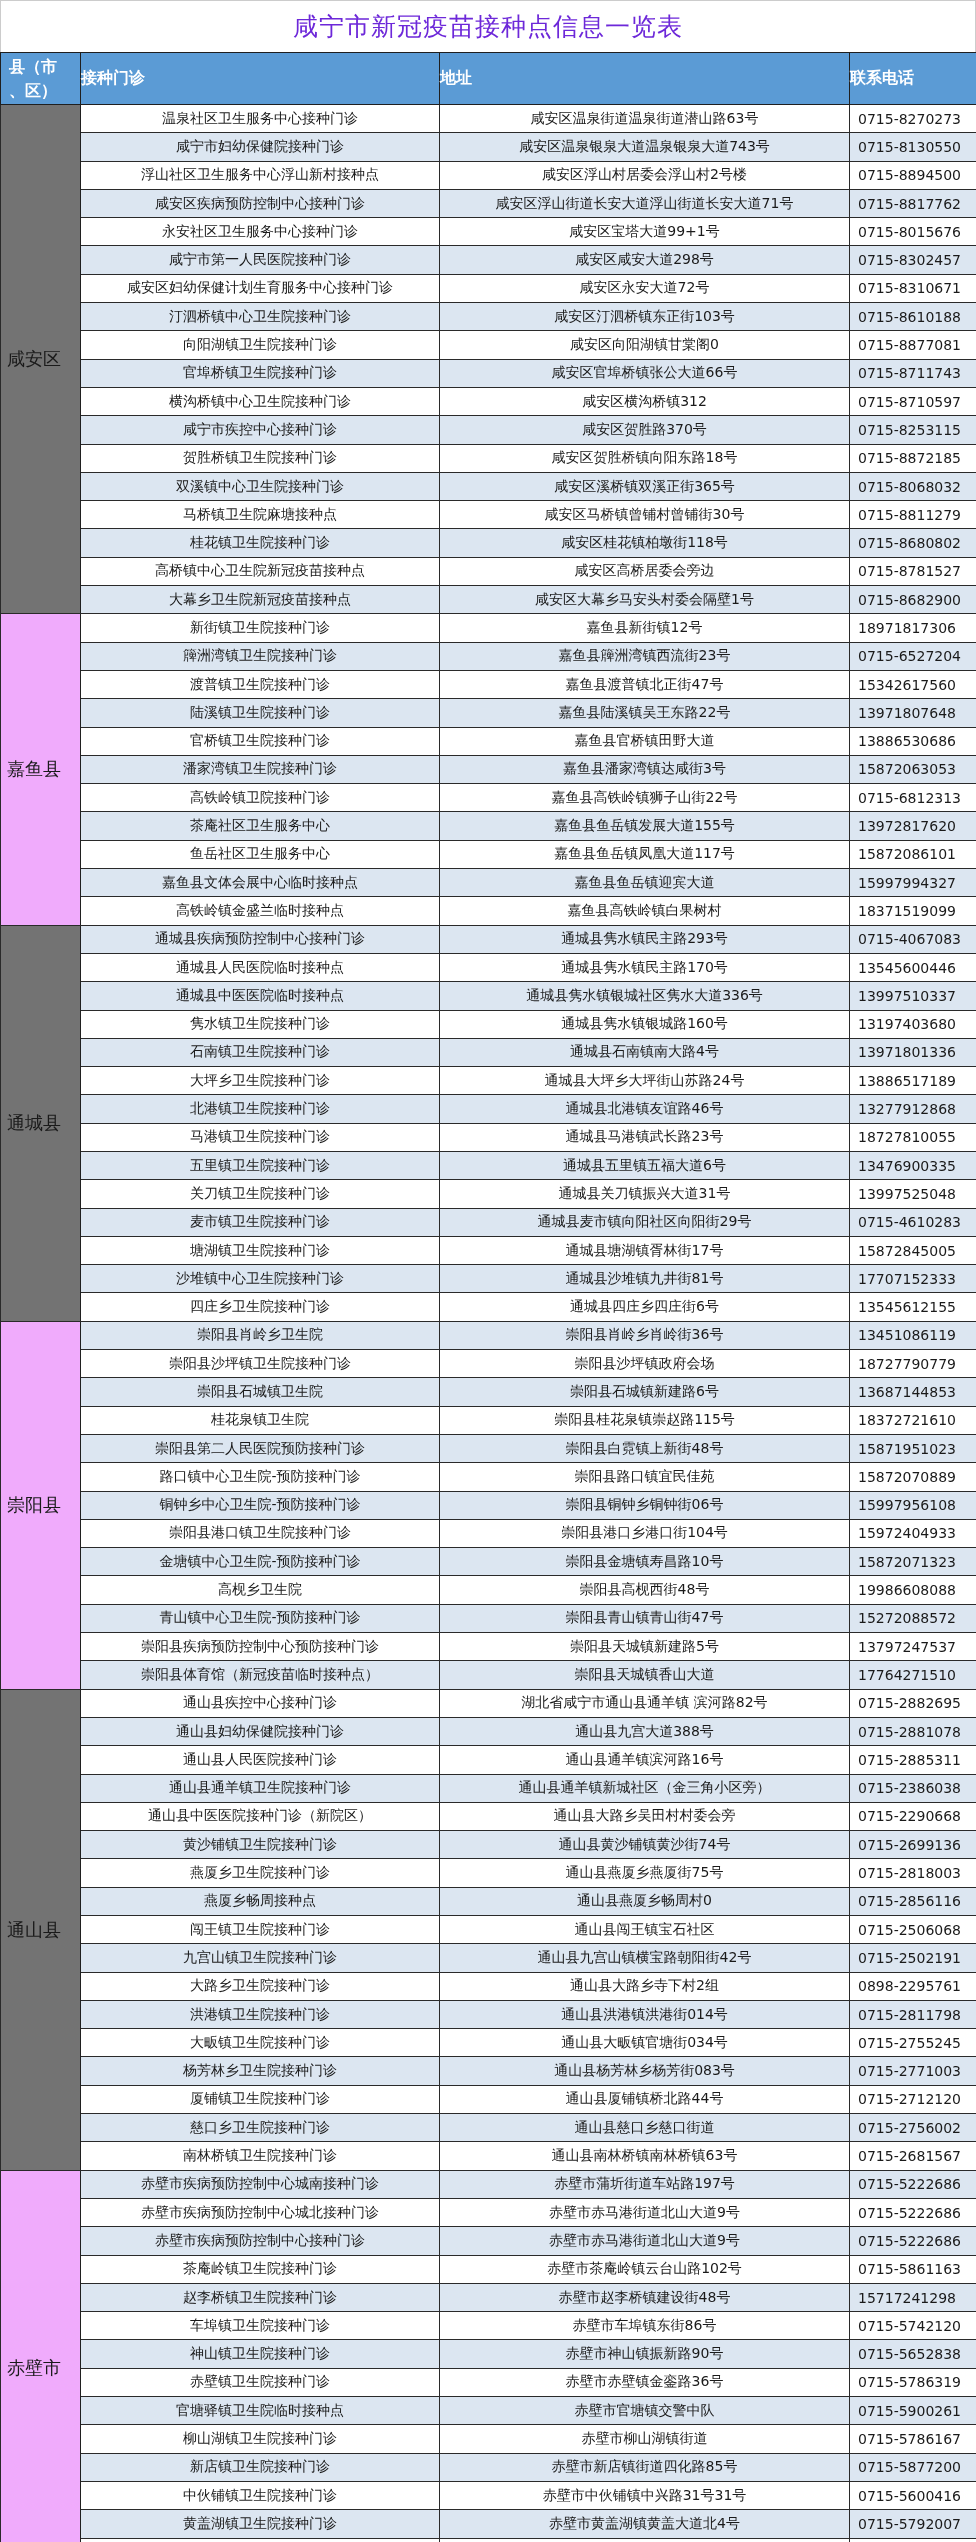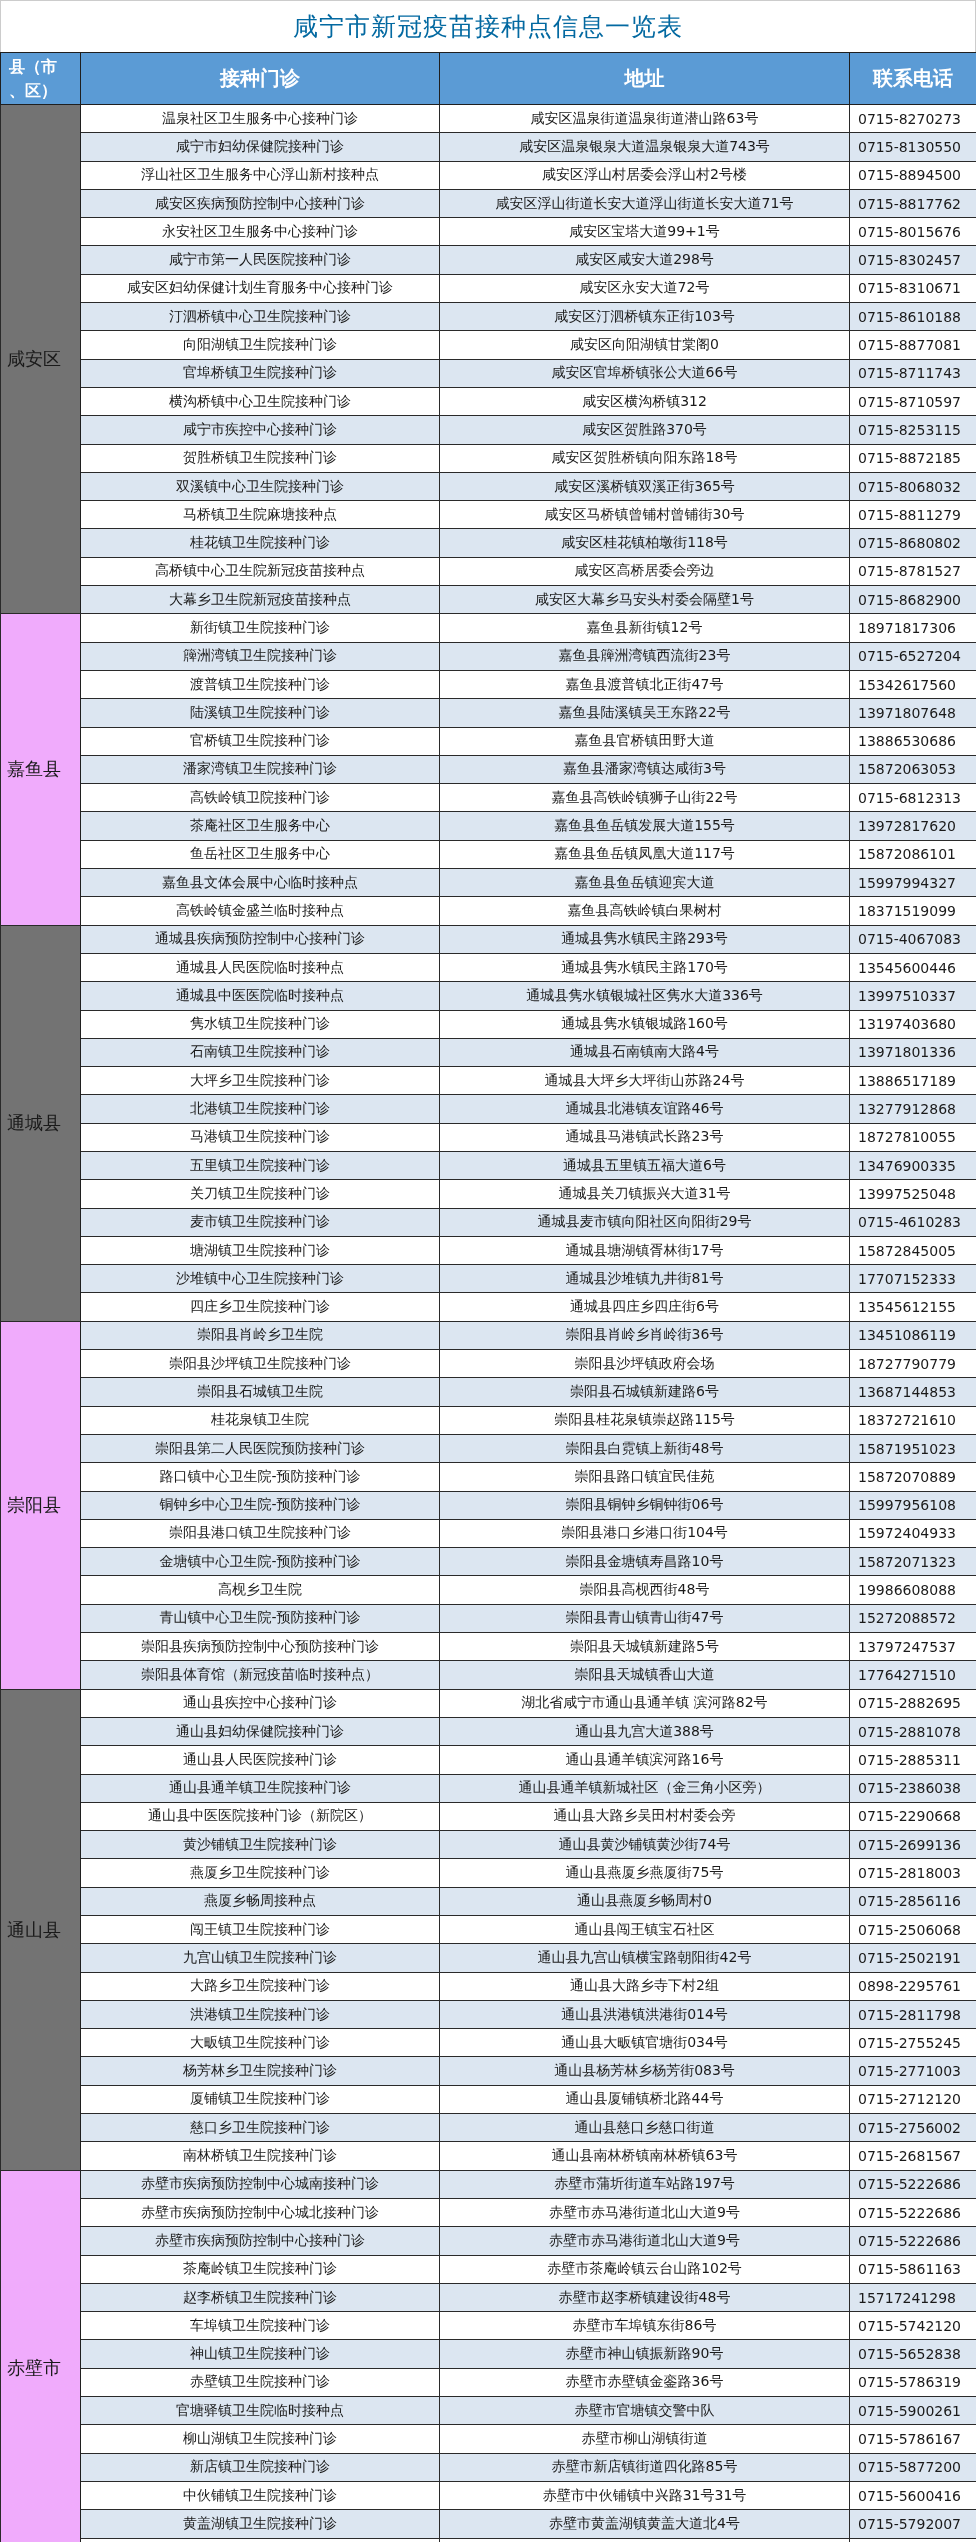--- a/index.html
+++ b/index.html
@@ -1,29 +1,29 @@
 <!DOCTYPE html>
 <html><head>
 <meta charset="utf-8">
 <style>
   html, body { margin: 0; padding: 0; background: #ffffff; }
   body { width: 976px; height: 2542px; overflow: hidden; font-family: "DejaVu Sans", "Liberation Sans", sans-serif; color: #1a1a1a; }
   .page { position: relative; width: 976px; }
   .title {
     height: 52px; line-height: 52px; text-align: center;
     font-family: "DejaVu Serif", "Liberation Serif", serif;
-    font-size: 25px; font-weight: normal; color: #0369a1; letter-spacing: 1px;
+    font-size: 25px; font-weight: normal; color: #6d28d9; letter-spacing: 1px;
     border-top: 1px solid #ccc; border-left: 1px solid #ccc; border-right: 1px solid #ccc;
     box-sizing: border-box;
   }
   table { border-collapse: collapse; table-layout: fixed; width: 976px; }
   col.c1 { width: 80px; } col.c2 { width: 359px; } col.c3 { width: 410px; } col.c4 { width: 127px; }
   th {
-    background: #5b9bd5; color: #ffffff; font-weight: bold; font-size: 20px;
-    height: 52px; border: 1.5px solid #1f1f1f; padding: 0; text-align: center;
+    background: #5b9bd5; color: #ffffff; font-weight: bold; font-size: 16px;
+    height: 52px; border: 1.5px solid #1f1f1f; padding: 0; text-align: left;
     box-sizing: border-box;
   }
   th.dist { text-align: left; padding-left: 8px; line-height: 24px; font-size: 16px; }
   td {
     height: 28.3px; padding: 0; text-align: center; font-size: 14px;
     border: 1px solid #2a2a2a; white-space: nowrap; overflow: hidden;
     box-sizing: border-box; color: #1a1a1a;
   }
   td.phone { font-size: 14px; letter-spacing: 0px; text-align: left; padding-left: 8px; }
   td.dist { font-size: 18px; text-align: left; padding-left: 6px; border-right: 1.5px solid #1f1f1f; }

